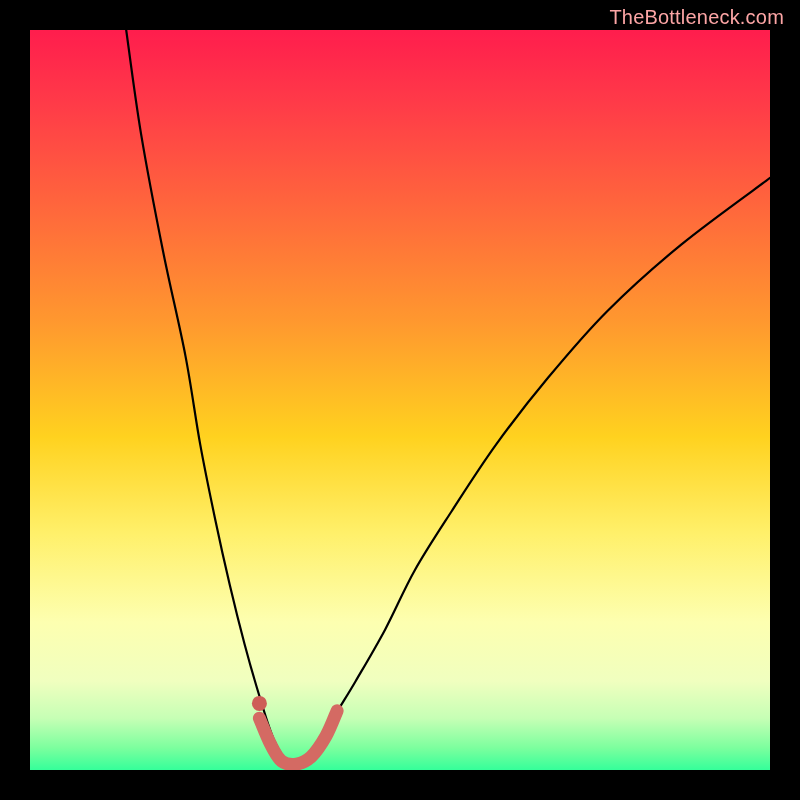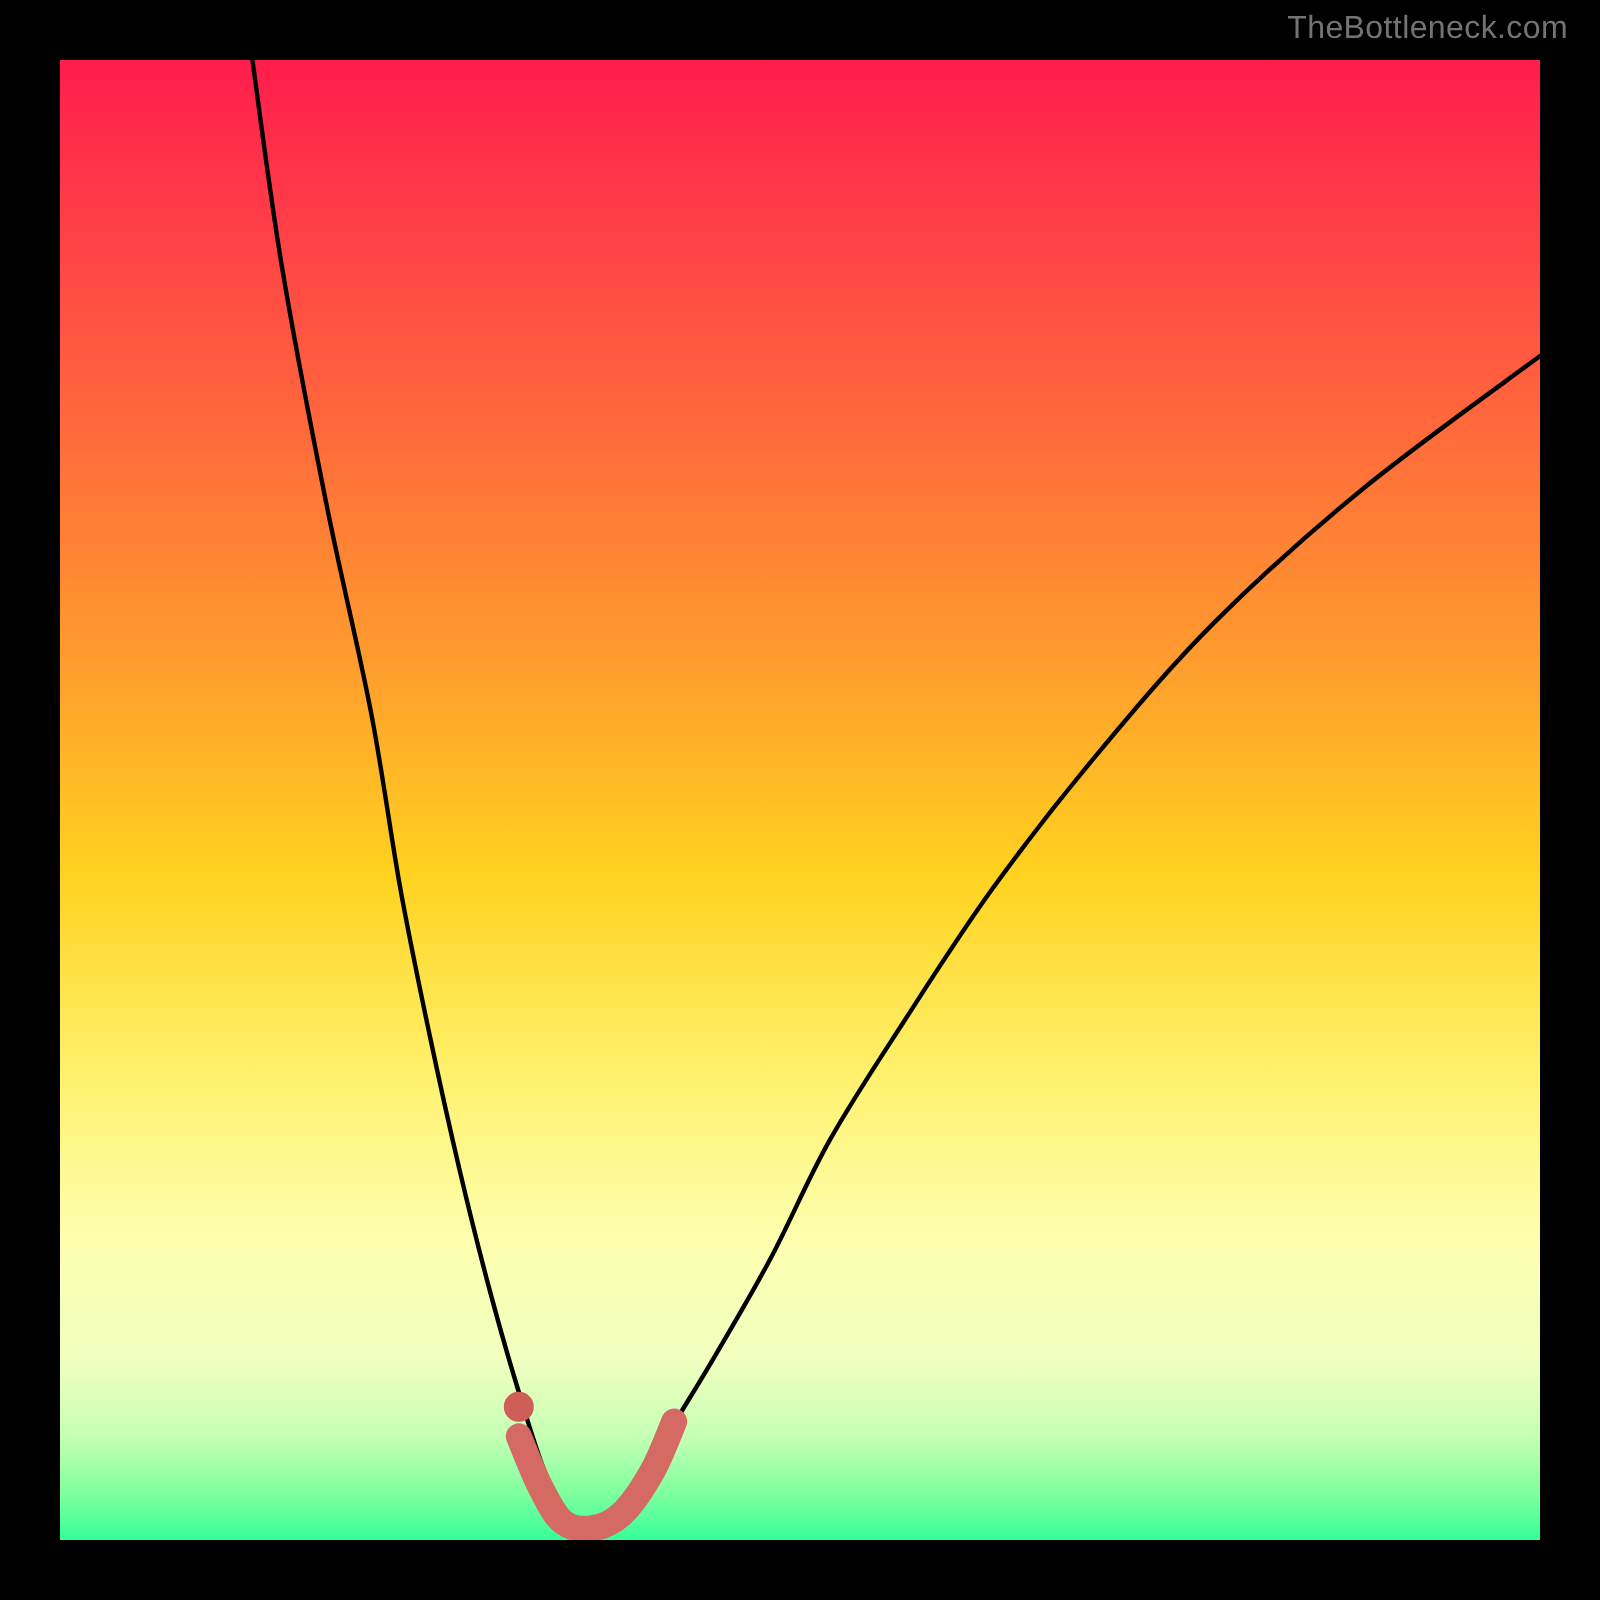--- a/index.html
+++ b/index.html
@@ -39,22 +39,22 @@
       #f0ffbf 88%,
       #c6ffb5 93%,
       #7cff9e 97%,
       #35ff9a 100%
     );
   }
   .watermark {
     position: absolute;
     top: 6px;
     right: 16px;
-    color: #737373;
-    font-size: 16px;
+    color: #fca5a5;
+    font-size: 20px;
     font-weight: 500;
     letter-spacing: 0.2px;
   }
   svg.curves {
     position: absolute;
     inset: 0;
     width: 100%;
     height: 100%;
   }
 </style>

